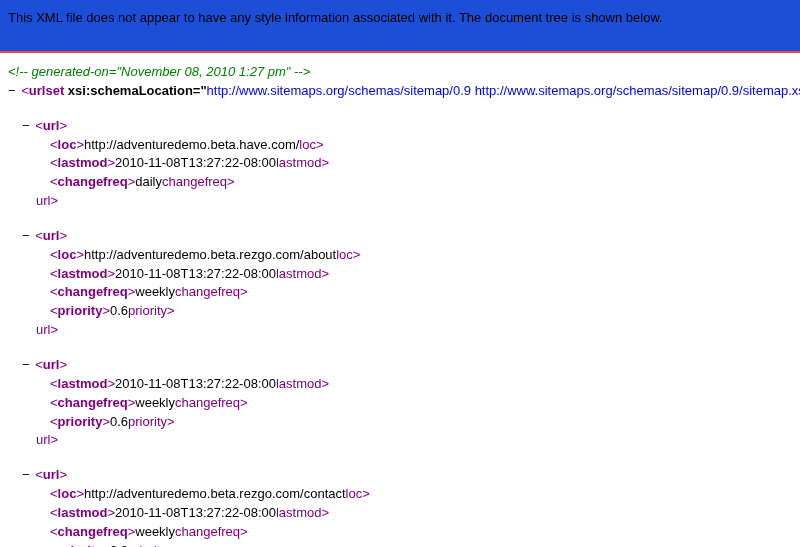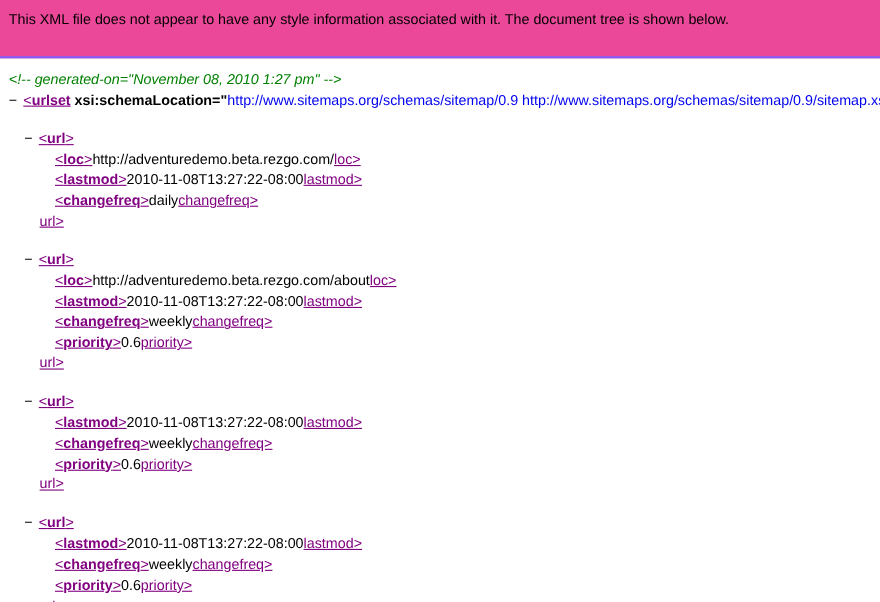--- a/index.html
+++ b/index.html
@@ -4,31 +4,31 @@
 <style>
   body {
     margin: 0;
     padding: 0;
     font-family: Arial, Helvetica, sans-serif;
     font-size: 13px;
     background: #fff;
     color: #000;
   }
   .banner {
-    background: #ec4899;
-    border-bottom: 2px solid #8b5cf6;
+    background: #1d4ed8;
+    border-bottom: 2px solid #ef4444;
     padding: 10px 8px 26px;
     margin-bottom: 10px;
   }
   .tree {
     padding: 0 4px 8px 4px;
     line-height: 1.45;
   }
   .comment { color: #008000; font-style: italic; }
-  .tag { color: #800080; text-decoration: underline; }
+  .tag { color: #800080; }
   .attr { color: #000; }
   .link { color: #0000ee; }
   .text { color: #000; }
   .dash { color: #000; font-family: Arial, sans-serif; padding-right: 2px;}
   .indent0 { padding-left: 4px; }
   .indent1 { padding-left: 18px; margin-top: 16px; }
   .indent2 { padding-left: 32px; }
   .indent3 { padding-left: 46px; }
   .row { white-space: nowrap; }
 </style>
@@ -45,35 +45,36 @@
     <span class="comment">&lt;!-- </span><span class="comment">generated-on="November 08, 2010 1:27 pm"</span><span class="comment"> --&gt;</span>
   </div>
 
   <div class="row indent0">
     <span class="dash">−</span>
     <span class="tag"><span>&lt;</span><b>urlset</b></span><b class="attr"> xsi:schemaLocation="</b><span class="link">http://www.sitemaps.org/schemas/sitemap/0.9 http://www.sitemaps.org/schemas/sitemap/0.9/sitemap.xsd</span>
   </div>
 
   <div id="urls-container">
       <div class="row indent1"><span class="dash">−</span> <span class="tag">&lt;<b>url</b>&gt;</span></div>
-      <div class="row indent3"><span class="tag">&lt;<b>loc</b>&gt;</span><span class="text">http://adventuredemo.beta.rezgo.com/</span><span class="tag">loc&gt;</span></div>
+      <div class="row indent3"><span class="tag">&lt;<b>loc</b>&gt;</span><span class="text">http://adventuredemo.beta.have.com/</span><span class="tag">loc&gt;</span></div>
       <div class="row indent3"><span class="tag">&lt;<b>lastmod</b>&gt;</span><span class="text">2010-11-08T13:27:22-08:00</span><span class="tag">lastmod&gt;</span></div>
       <div class="row indent3"><span class="tag">&lt;<b>changefreq</b>&gt;</span><span class="text">daily</span><span class="tag">changefreq&gt;</span></div>
       <div class="row indent2"><span class="tag">url&gt;</span></div>
       <div class="row indent1"><span class="dash">−</span> <span class="tag">&lt;<b>url</b>&gt;</span></div>
       <div class="row indent3"><span class="tag">&lt;<b>loc</b>&gt;</span><span class="text">http://adventuredemo.beta.rezgo.com/about</span><span class="tag">loc&gt;</span></div>
       <div class="row indent3"><span class="tag">&lt;<b>lastmod</b>&gt;</span><span class="text">2010-11-08T13:27:22-08:00</span><span class="tag">lastmod&gt;</span></div>
       <div class="row indent3"><span class="tag">&lt;<b>changefreq</b>&gt;</span><span class="text">weekly</span><span class="tag">changefreq&gt;</span></div>
       <div class="row indent3"><span class="tag">&lt;<b>priority</b>&gt;</span><span class="text">0.6</span><span class="tag">priority&gt;</span></div>
       <div class="row indent2"><span class="tag">url&gt;</span></div>
       <div class="row indent1"><span class="dash">−</span> <span class="tag">&lt;<b>url</b>&gt;</span></div>
       <div class="row indent3"><span class="tag">&lt;<b>lastmod</b>&gt;</span><span class="text">2010-11-08T13:27:22-08:00</span><span class="tag">lastmod&gt;</span></div>
       <div class="row indent3"><span class="tag">&lt;<b>changefreq</b>&gt;</span><span class="text">weekly</span><span class="tag">changefreq&gt;</span></div>
       <div class="row indent3"><span class="tag">&lt;<b>priority</b>&gt;</span><span class="text">0.6</span><span class="tag">priority&gt;</span></div>
       <div class="row indent2"><span class="tag">url&gt;</span></div>
       <div class="row indent1"><span class="dash">−</span> <span class="tag">&lt;<b>url</b>&gt;</span></div>
+      <div class="row indent3"><span class="tag">&lt;<b>loc</b>&gt;</span><span class="text">http://adventuredemo.beta.rezgo.com/contact</span><span class="tag">loc&gt;</span></div>
       <div class="row indent3"><span class="tag">&lt;<b>lastmod</b>&gt;</span><span class="text">2010-11-08T13:27:22-08:00</span><span class="tag">lastmod&gt;</span></div>
       <div class="row indent3"><span class="tag">&lt;<b>changefreq</b>&gt;</span><span class="text">weekly</span><span class="tag">changefreq&gt;</span></div>
       <div class="row indent3"><span class="tag">&lt;<b>priority</b>&gt;</span><span class="text">0.6</span><span class="tag">priority&gt;</span></div>
       <div class="row indent2"><span class="tag">url&gt;</span></div>
     </div>
 
 </div>
 
 </body></html>

